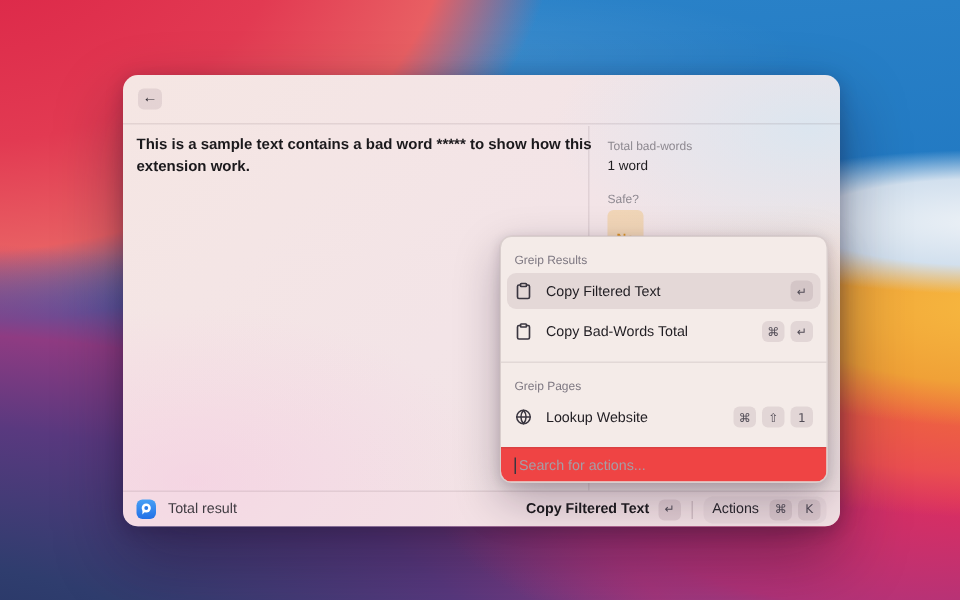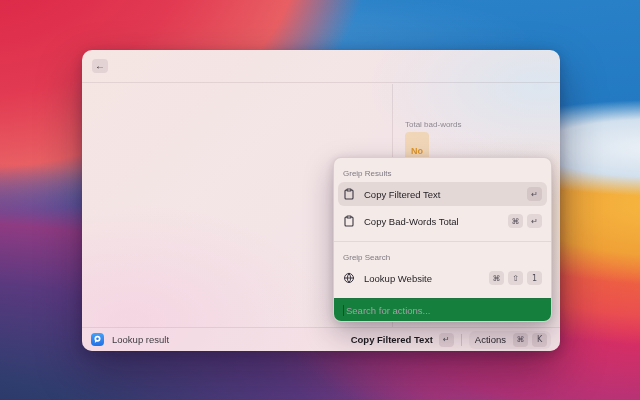--- a/index.html
+++ b/index.html
@@ -37,21 +37,21 @@
     background:rgba(95,65,80,0.11); color:#2c2830; font-size:10px; line-height:13px;
     text-align:center; cursor:default;
   }
   .win-body { position:absolute; top:34px; left:0; right:0; bottom:24px; }
   .main-text {
     position:absolute; left:9px; top:5px; width:304px;
     font-size:10px; line-height:15px; font-weight:600; color:#1b191c;
   }
   .v-divider { position:absolute; left:310px; top:0; bottom:0; width:1px; background:rgba(70,45,60,0.10); }
   .metadata { position:absolute; left:311px; right:0; top:0; padding:9px 12px; }
-  .meta-label { font-size:8px; color:#8d8890; margin-bottom:3px;margin-top:27px; }
+  .meta-label { font-size:8px; color:#8d8890; margin-bottom:3px; }
   .meta-value { font-size:9px; color:#1d1b1e; font-weight:500; margin-bottom:13px; }
   .badge {
     display:inline-block; padding:14px 6px; border-radius:4px;
     background:rgba(238,172,52,0.26); color:#dd9426; font-size:9px; font-weight:700;
   }
 
   
   .status-bar {
     position:absolute; left:0; right:0; bottom:0; height:24px;
     border-top:1px solid rgba(70,45,60,0.10);
@@ -95,21 +95,21 @@
     display:flex; align-items:center; padding:0 5px;
   }
   .action-row.selected { background:rgba(115,80,95,0.12); }
   .row-icon { width:12px; height:12px; margin-right:9px; color:#3a3640; flex:0 0 auto; }
   .row-icon svg { display:block; width:12px; height:12px; }
   .row-label { font-size:9.5px; font-weight:500; color:#201d22; }
   .row-keys { margin-left:auto; display:flex; gap:4px; }
   .panel-divider { height:1px; background:rgba(70,45,60,0.10); margin-top:8px; }
   .search-bar {
     position:absolute; left:0; right:0; bottom:0; height:23px;
-    background:#15803d; border-top:1px solid rgba(70,45,60,0.12);
+    background:#ef4444; border-top:1px solid rgba(70,45,60,0.12);
     display:flex; align-items:center; padding:0 9px;
   }
   .caret { width:1px; height:11px; background:#3a3640; margin-right:2px; }
   .search-input {
     flex:1; border:none; outline:none; background:transparent;
     font-family:"Liberation Sans","DejaVu Sans",sans-serif;
     font-size:9.5px; color:#201d22;
   }
   .search-input::placeholder { color:#a59ea6; }
 </style>
@@ -118,36 +118,39 @@
 
 <div class="wallpaper"></div>
 
 <div class="window">
 
   <div class="win-header">
     <div class="back-btn">←</div>
   </div>
 
   <div class="win-body">
+    <div class="main-text">This is a sample text contains a bad word ***** to show how this extension work.</div>
     <div class="v-divider"></div>
     <div class="metadata">
       <div class="meta-label">Total bad-words</div>
+      <div class="meta-value">1 word</div>
+      <div class="meta-label">Safe?</div>
       <div class="badge">No</div>
     </div>
   </div>
 
   <div class="status-bar">
     <div class="app-icon">
       <svg width="13" height="13" viewBox="0 0 24 24">
         <circle cx="12" cy="10.5" r="5.6" fill="#ffffff"></circle>
         <circle cx="12" cy="10.5" r="2.4" fill="#2b7de9"></circle>
         <path d="M7.2 18.5 L11 14.6 L7.4 12.8 Z" fill="#ffffff"></path>
       </svg>
     </div>
-    <div class="context-label">Lookup result</div>
+    <div class="context-label">Total result</div>
     <div class="bar-right">
       <span class="primary-label">Copy Filtered Text</span>
       <span class="key">↵</span>
       <span class="bar-sep"></span>
       <span class="actions-group">
         <span class="actions-label">Actions</span>
         <span class="key">⌘</span>
         <span class="key">K</span>
       </span>
     </div>
@@ -182,21 +185,21 @@
       <span class="row-label">Copy Bad-Words Total</span>
       <span class="row-keys">
         <span class="key">⌘</span>
         <span class="key">↵</span>
       </span>
     </div>
   </div>
 
   <div class="panel-divider"></div>
 
-  <div class="section-label">Greip Search</div>
+  <div class="section-label">Greip Pages</div>
 
   <div class="rows">
     <div class="action-row">
       <span class="row-icon">
         <svg viewBox="0 0 24 24" fill="none" stroke="currentColor" stroke-width="2" stroke-linecap="round" stroke-linejoin="round">
           <circle cx="12" cy="12" r="9"></circle>
           <path d="M3 12h18"></path>
           <path d="M12 3a13.5 13.5 0 0 1 0 18a13.5 13.5 0 0 1 0-18z"></path>
         </svg>
       </span>

